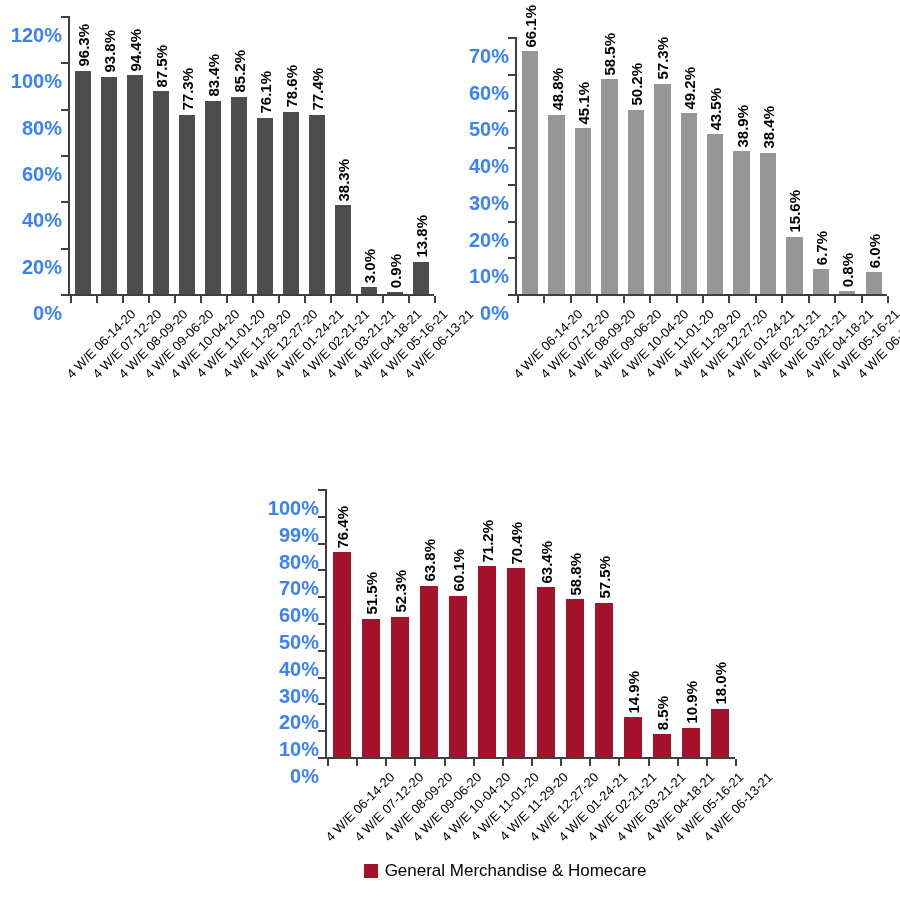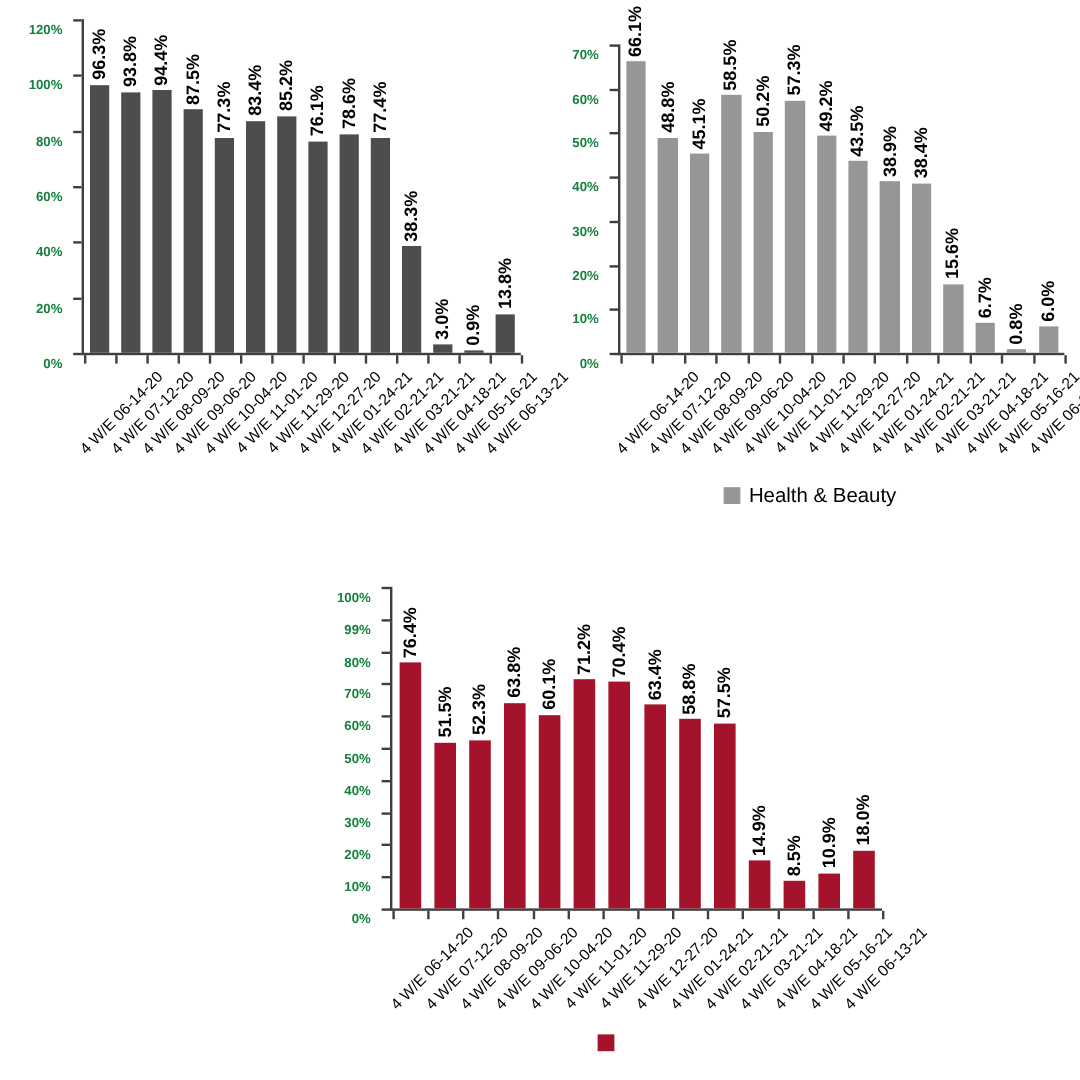--- a/index.html
+++ b/index.html
@@ -41,24 +41,24 @@
     bottom: 0;
     height: 2px;
     background: #3f3f3f;
   }
 
   .ytick {
     position: absolute;
     right: 100%;
     transform: translateY(50%);
     white-space: nowrap;
-    font-size: 11px;
+    font-size: 20px;
     font-weight: bold;
-    color: #15803d;
-    padding-right: 16px;
+    color: #3b82f6;
+    padding-right: 6px;
     line-height: 1;
   }
   .ytick-mark {
     position: absolute;
     right: 100%;
     width: 7px;
     height: 2px;
     background: #3f3f3f;
   }
 
@@ -516,24 +516,20 @@
       <div class="xtick-mark" style="left: 160.571px;"></div>
       <div class="xtick-mark" style="left: 187px;"></div>
       <div class="xtick-mark" style="left: 213.429px;"></div>
       <div class="xtick-mark" style="left: 239.857px;"></div>
       <div class="xtick-mark" style="left: 266.286px;"></div>
       <div class="xtick-mark" style="left: 292.714px;"></div>
       <div class="xtick-mark" style="left: 319.143px;"></div>
       <div class="xtick-mark" style="left: 345.571px;"></div>
       <div class="xtick-mark" style="left: 372px;"></div>
     </div>
-  <div class="legend" style="top:404px;">
-    <span class="legend-swatch" style="background: rgb(150, 150, 150);"></span>
-    <span class="legend-text">Health &amp; Beauty</span>
-  </div>
 </div>
 
 <div class="chart-panel" style="left:225px; top:450px; width:560px; height:450px;">
   <div class="plot" style="left:100px; top:39px; width:410px; height:270px;">
     <div class="axis-line-y"></div>
     <div class="axis-line-x"></div>
     <div class="yticks">
         <div class="ytick" style="top: 267px;">0%</div>
         <div class="ytick-mark" style="top: 268px;"></div>
         <div class="ytick" style="top: 240.2px;">10%</div>
@@ -712,14 +708,15 @@
       <div class="xtick-mark" style="left: 235.143px;"></div>
       <div class="xtick-mark" style="left: 264.286px;"></div>
       <div class="xtick-mark" style="left: 293.429px;"></div>
       <div class="xtick-mark" style="left: 322.571px;"></div>
       <div class="xtick-mark" style="left: 351.714px;"></div>
       <div class="xtick-mark" style="left: 380.857px;"></div>
       <div class="xtick-mark" style="left: 410px;"></div>
     </div>
   <div class="legend" style="top:412px;">
     <span class="legend-swatch" style="background: rgb(165, 18, 43);"></span>
+    <span class="legend-text">General Merchandise &amp; Homecare</span>
   </div>
 </div>
 
 </body></html>

